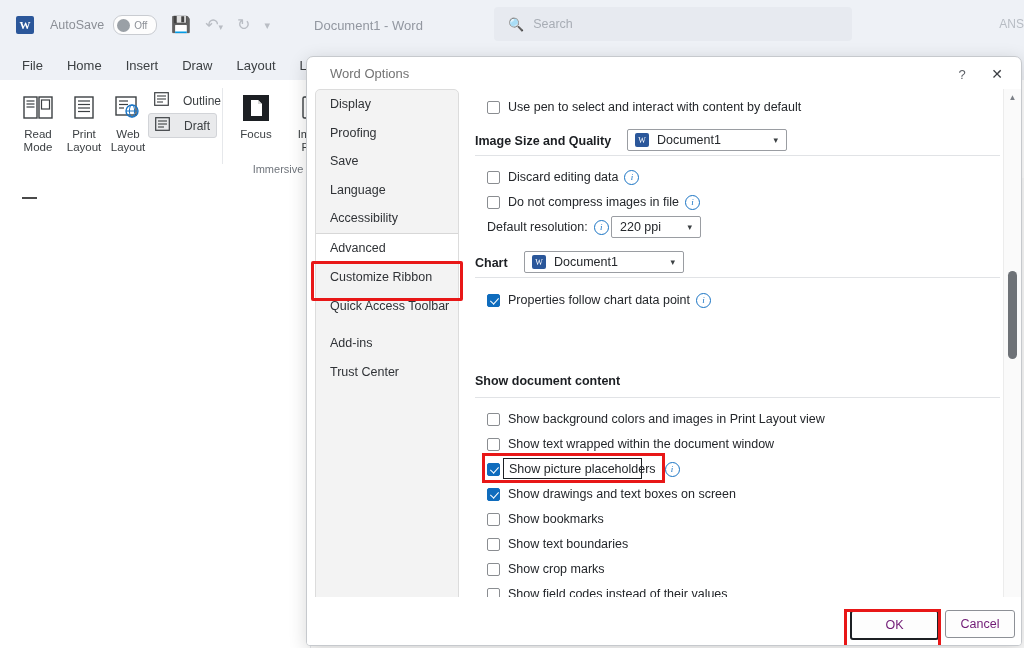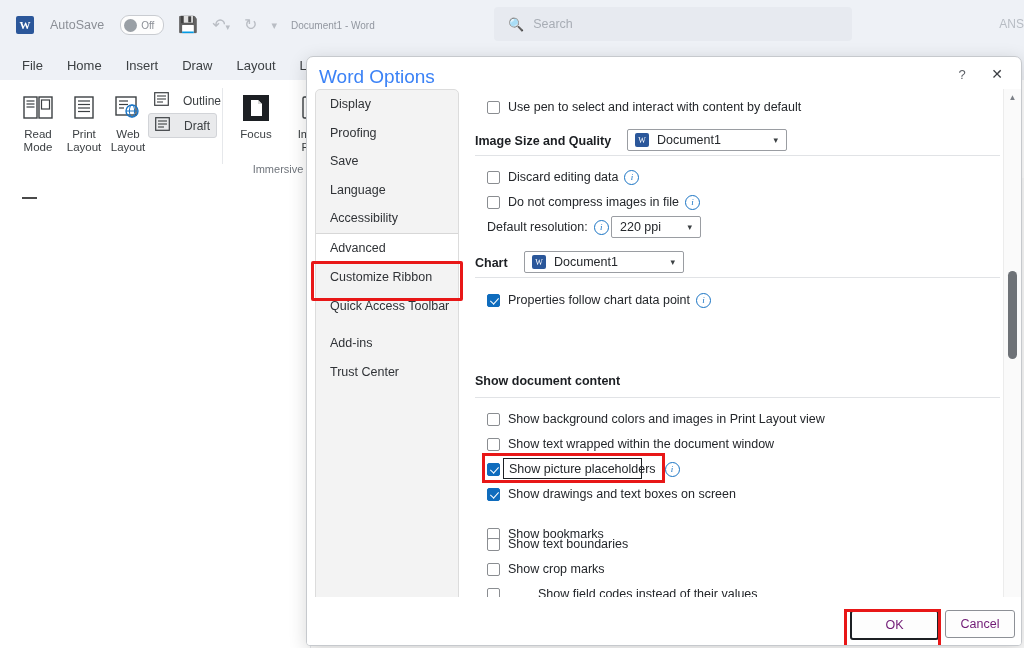--- a/index.html
+++ b/index.html
@@ -20,30 +20,30 @@
     display: flex; align-items: center;
   }
   .word-logo {
     width: 18px; height: 18px; margin-left: 16px; border-radius: 2px;
     background: #2b579a; color: #fff; font-size: 11px; font-weight: bold;
     display: flex; align-items: center; justify-content: center;
     font-family: "Liberation Serif", serif;
   }
   .autosave-label { margin-left: 16px; font-size: 12.5px; color: #8b8f96; }
   .toggle {
-    margin-left: 16px; width: 42px; height: 18px; border-radius: 9px;
+    margin-left: 9px; width: 42px; height: 18px; border-radius: 9px;
     background: #fdfdfd; border: 1px solid #c9ccd1; position: relative;
     display: flex; align-items: center;
   }
   .toggle .knob {
     width: 13px; height: 13px; border-radius: 50%; background: #9aa0a6; margin-left: 3px;
   }
   .toggle .tlabel { font-size: 10px; color: #8b8f96; margin-left: 4px; }
   .tb-icon { margin-left: 14px; color: #b9bdc4; font-size: 16px; line-height: 1; }
-  .doc-title { margin-left: 14px; font-size: 10px; color: #9297a0; }
+  .doc-title { margin-left: 44px; font-size: 13px; color: #9297a0; }
   .searchbox {
     position: absolute; left: 494px; top: 7px; width: 358px; height: 34px;
     background: #e7eaf0; border-radius: 4px; display: flex; align-items: center;
   }
   .searchbox .sicon { margin-left: 14px; color: #b0b5bd; font-size: 13px; }
   .searchbox .stext { margin-left: 9px; font-size: 12.5px; color: #a8adb5; }
   .ansbox { position: absolute; right: 0px; top: 17px; font-size: 12px; color: #b7bcc3; }
 
   .ribbon-tabs {
     position: absolute; left: 0; top: 50px; width: 1024px; height: 30px;
@@ -82,21 +82,21 @@
   }
   .caret-mark { position: absolute; left: 22px; top: 19px; width: 15px; height: 2px; background: #4a4a4a; }
 
   
   .dialog {
     position: absolute; left: 306px; top: 56px; width: 714px; height: 588px;
     background: #ffffff; border: 1px solid #c6c9cd; border-radius: 7px 7px 4px 4px;
     box-shadow: 0 4px 18px rgba(0,0,0,0.16);
     overflow: hidden;
   }
-  .dlg-title { position: absolute; left: 12px; top: 9px; font-size: 19px; color: #3b82f6; }
+  .dlg-title { position: absolute; left: 23px; top: 9px; font-size: 13px; color: #737373; }
   .dlg-help { position: absolute; right: 48px; top: 6px; width: 22px; height: 22px;
     display:flex;align-items:center;justify-content:center;font-size:13px;color:#5b5f66; }
   .dlg-close { position: absolute; right: 12px; top: 6px; width: 24px; height: 22px;
     display:flex;align-items:center;justify-content:center;font-size:14px;color:#3a3d42; }
 
   .dlg-nav {
     position: absolute; left: 8px; top: 32px; width: 142px; height: 520px;
     background: #f3f3f3; border: 1px solid #dcdcdc; border-radius: 5px;
   }
   .nav-item {
@@ -396,33 +396,33 @@
         <div class="chk-label" style="margin-left:6px;padding:1px 3px;">Show picture placeholders</div>
         <div class="info-i">i</div>
       </div>
       <div class="focus-rect" style="left:28px;top:369px;width:139px;height:21px;"></div>
       <div class="red-box" style="left:7px;top:364px;width:183px;height:30px;"></div>
 
       <div class="chk-row" style="left:12px;top:396px;">
         <div class="cb on"></div>
         <div class="chk-label">Show drawings and text boxes on screen</div>
       </div>
-      <div class="chk-row" style="left:12px;top:421px;margin-top:15px;">
+      <div class="chk-row" style="left:12px;top:421px;">
         <div class="cb"></div>
         <div class="chk-label">Show bookmarks</div>
       </div>
       <div class="chk-row" style="left:12px;top:446px;">
         <div class="cb"></div>
         <div class="chk-label">Show text boundaries</div>
       </div>
       <div class="chk-row" style="left:12px;top:471px;">
         <div class="cb"></div>
         <div class="chk-label">Show crop marks</div>
       </div>
-      <div class="chk-row" style="left:12px;top:496px;gap:30px;">
+      <div class="chk-row" style="left:12px;top:496px;">
         <div class="cb"></div>
         <div class="chk-label">Show field codes instead of their values</div>
       </div>
 
       <div class="plain-label" style="left:12px;top:523px;">Field shading:</div>
       <div class="combo" style="left:98px;top:520px;width:115px;">
         <div class="ctext" style="margin-left:8px">When selected</div>
         <div class="carrow">▾</div>
       </div>
 

